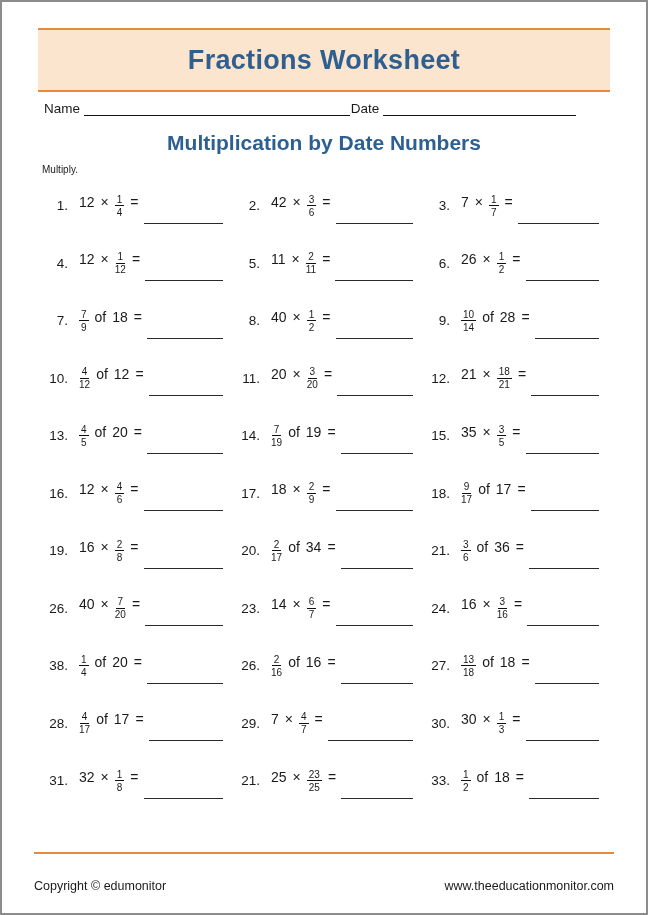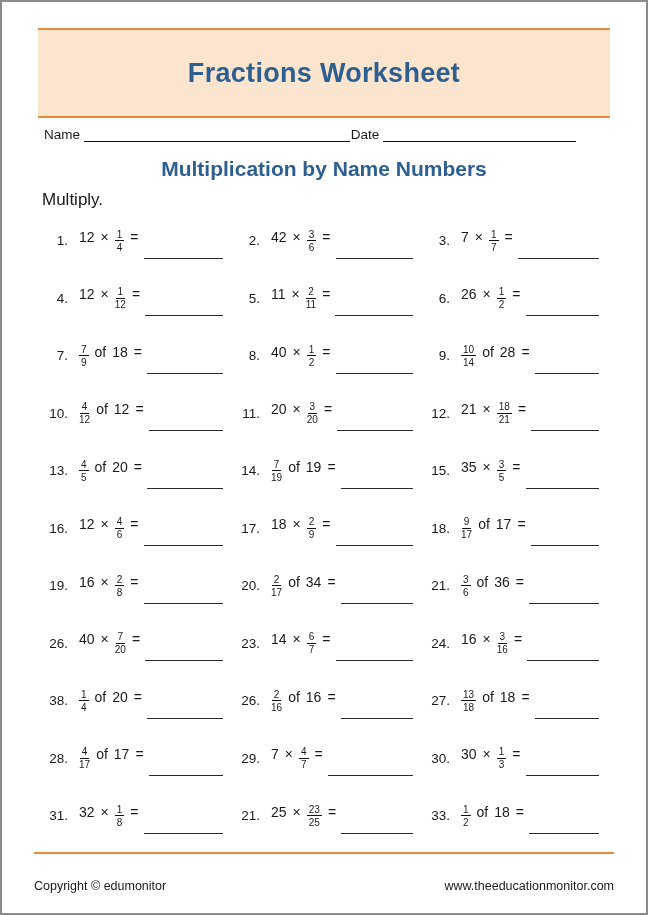--- a/index.html
+++ b/index.html
@@ -16,21 +16,21 @@
     border: 2px solid var(--border-gray);
     background: #fff;
     font-family: "Liberation Sans", sans-serif;
     color: var(--ink);
     position: relative;
     overflow: hidden;
   }
   
   .banner {
     margin: 26px 36px 0 36px;
-    height: 90px;
+    height: 64px;
     background: var(--banner-fill);
     border-top: 2px solid var(--orange);
     border-bottom: 2px solid var(--orange);
     display: flex; align-items: center; justify-content: center;
   }
   .banner h1 {
     margin: 0;
     font-size: 27px;
     font-weight: bold;
     color: var(--blue);
@@ -49,21 +49,21 @@
   
   .heading {
     margin: 15px 0 0 0;
     text-align: center;
     font-size: 21px;
     font-weight: bold;
     color: var(--blue);
   }
   .instruction {
     margin: 9px 0 0 40px;
-    font-size: 17px;
+    font-size: 10px;
   }
   
   .problems {
     margin: 2px 0 0 42px;
     display: grid;
     grid-template-columns: 192px 190px 186px;
     grid-auto-rows: 57.5px;
     align-items: center;
   }
   .problem {
@@ -112,21 +112,21 @@
     <h1>Fractions Worksheet</h1>
   </div>
 
   <div class="name-date">
     <span class="nd-label">Name</span>
     <span class="write-line name-line"></span>
     <span class="nd-label">Date</span>
     <span class="write-line date-line"></span>
   </div>
 
-  <div class="heading">Multiplication by Name Numbers</div>
+  <div class="heading">Multiplication by Date Numbers</div>
 
   <div class="instruction">Multiply.</div>
 
   <div class="problems" id="problems-grid">
       <div class="problem">
         <span class="p-num">1.</span>
         <span class="expr">
           <span class="whole">12</span>
           <span class="op">×</span>
           <span class="frac">

